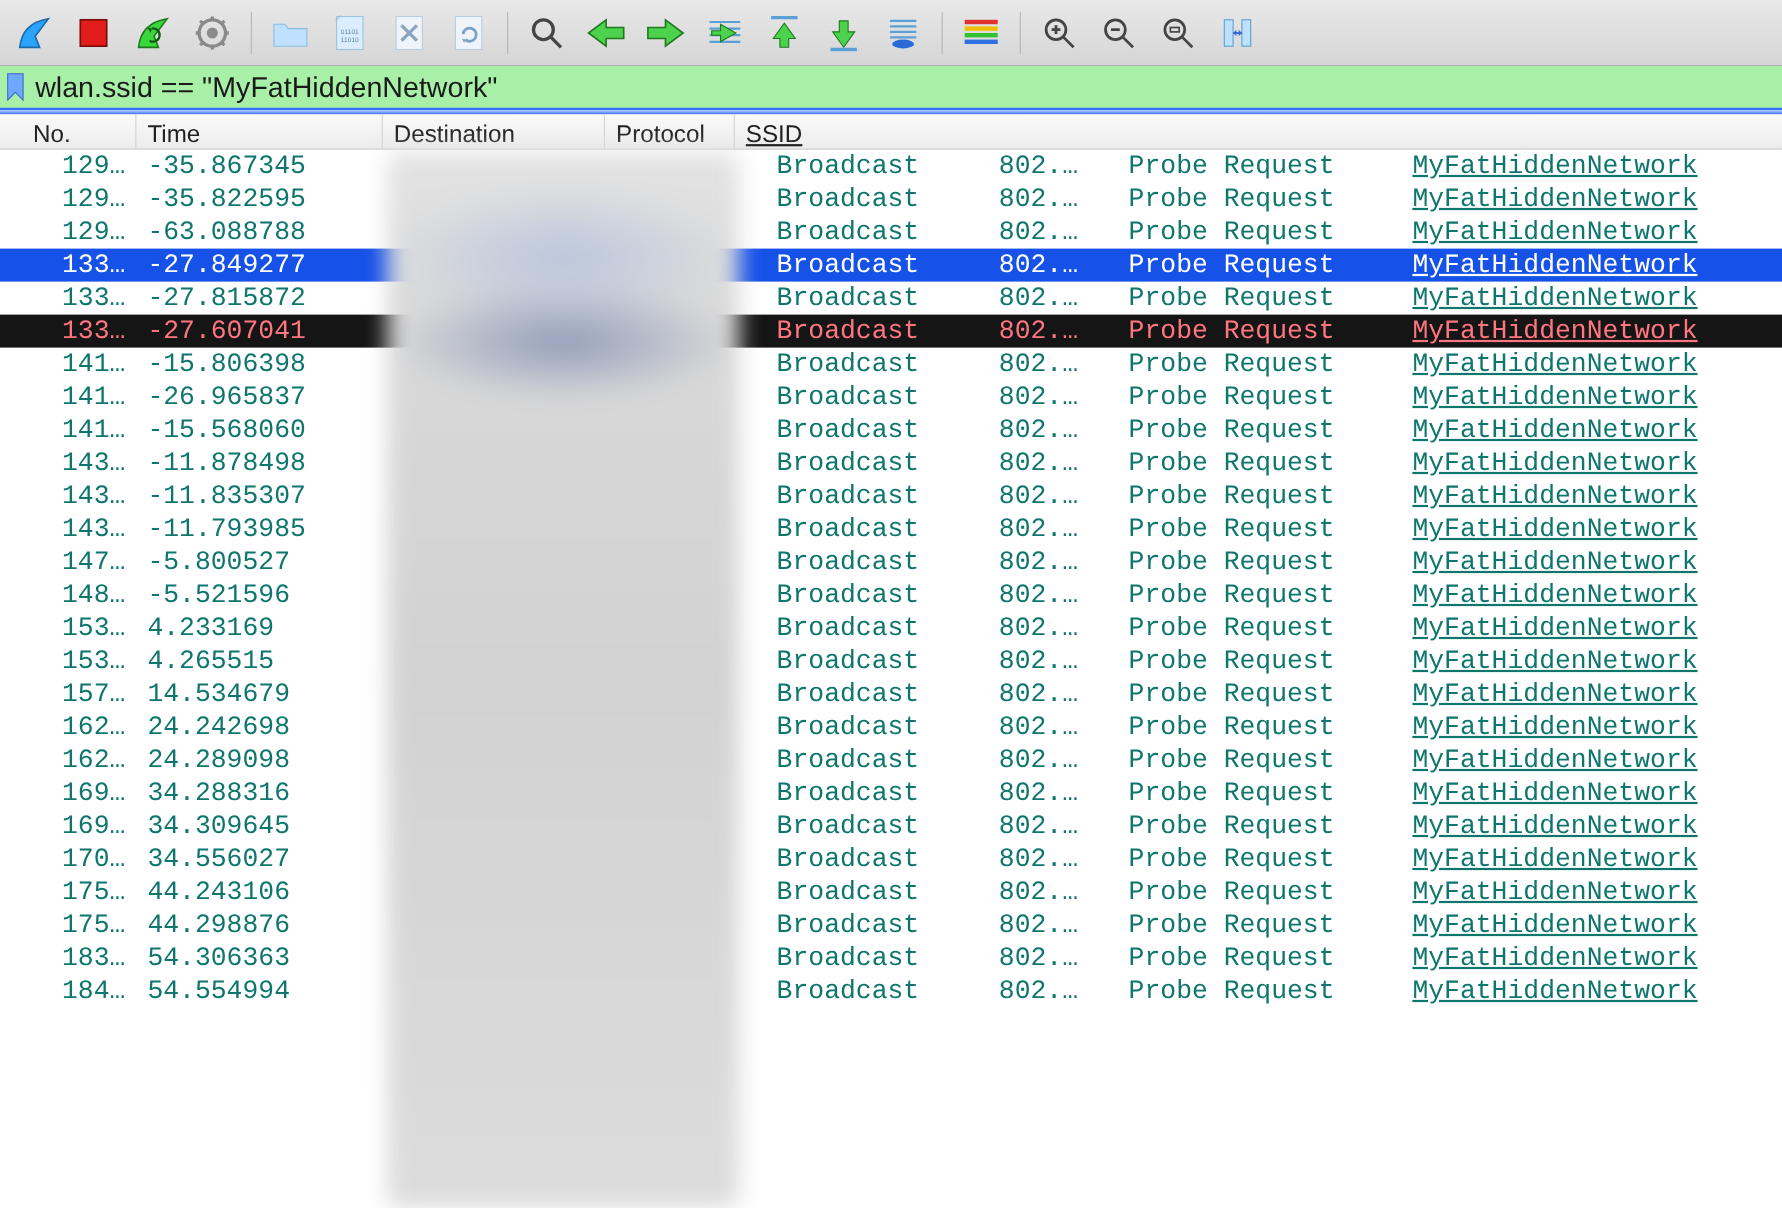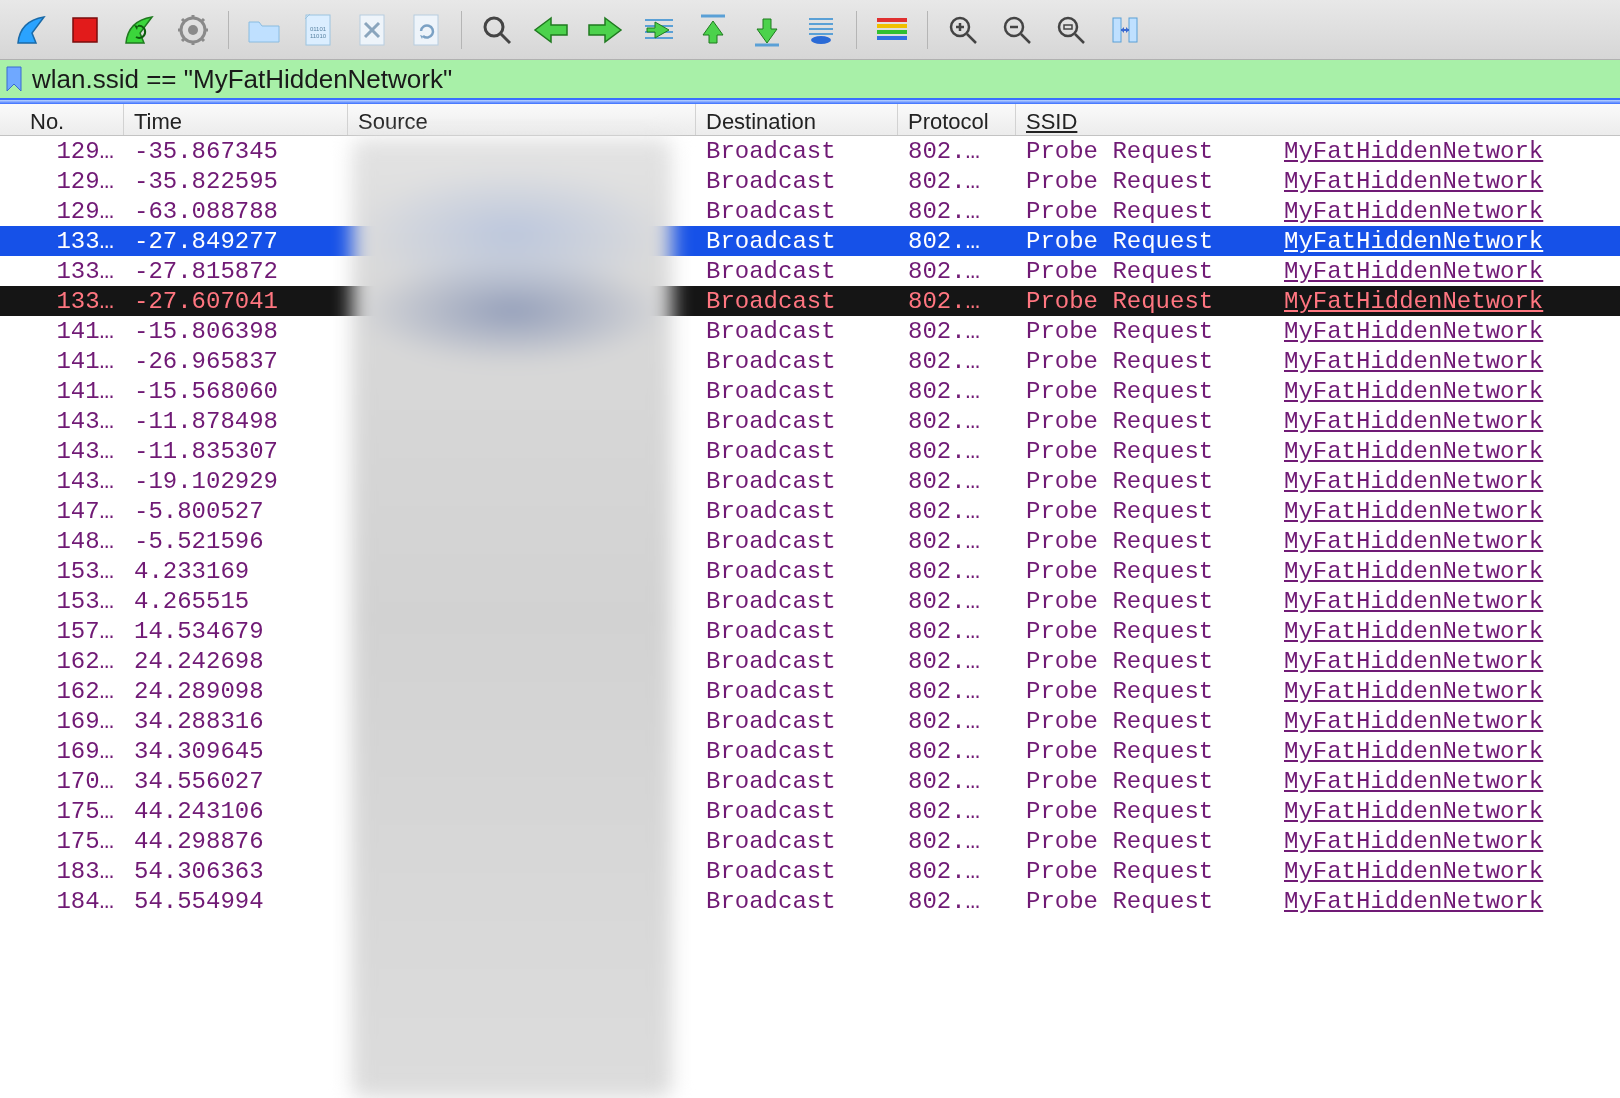--- a/index.html
+++ b/index.html
@@ -70,21 +70,21 @@
   }
   .hcell:last-child { border-right: none; }
   .sort-ind { margin-left: auto; font-size: 14px; color: #666; }
 
   
   .rows { font-family: "Menlo", "Consolas", "Courier New", monospace; font-size: 24px; }
   .row {
     display: flex;
     height: 30px;
     align-items: center;
-    color: #701a75;
+    color: #0f766e;
   }
   .row .cell { padding: 0 10px; white-space: nowrap; overflow: hidden; text-overflow: clip; }
   .row.selected { background: #1651e8; color: #ffffff; }
   .row.marked { background: #151515; color: #ff7680; }
 
   
   .c-no   { width: 124px; text-align: right; padding-left: 30px;}
   .c-time { width: 224px; }
   .c-src  { width: 348px; }
   .c-dst  { width: 202px; }
@@ -278,23 +278,20 @@
 </div>
 <div class="hline"></div>
 
 <div class="headers">
   <div class="hcell c-no">
       <span>No.</span>
     </div>
   <div class="hcell c-time">
       <span>Time</span>
     </div>
-  <div class="hcell c-src">
-      <span>Source</span>
-    </div>
   <div class="hcell c-dst">
       <span>Destination</span>
     </div>
   <div class="hcell c-proto">
       <span>Protocol</span>
     </div>
   <div class="hcell c-ssid">
       <span>SSID</span>
     </div>
 </div>
@@ -394,21 +391,21 @@
       <div class="cell c-no">143…</div>
       <div class="cell c-time">-11.835307</div>
       <div class="cell c-src"></div>
       <div class="cell c-dst">Broadcast</div>
       <div class="cell c-proto">802.…</div>
       <div class="cell c-type">Probe Request</div>
       <div class="cell c-ssid">MyFatHiddenNetwork</div>
     </div>
     <div class="row">
       <div class="cell c-no">143…</div>
-      <div class="cell c-time">-19.102929</div>
+      <div class="cell c-time">-11.793985</div>
       <div class="cell c-src"></div>
       <div class="cell c-dst">Broadcast</div>
       <div class="cell c-proto">802.…</div>
       <div class="cell c-type">Probe Request</div>
       <div class="cell c-ssid">MyFatHiddenNetwork</div>
     </div>
     <div class="row">
       <div class="cell c-no">147…</div>
       <div class="cell c-time">-5.800527</div>
       <div class="cell c-src"></div>

